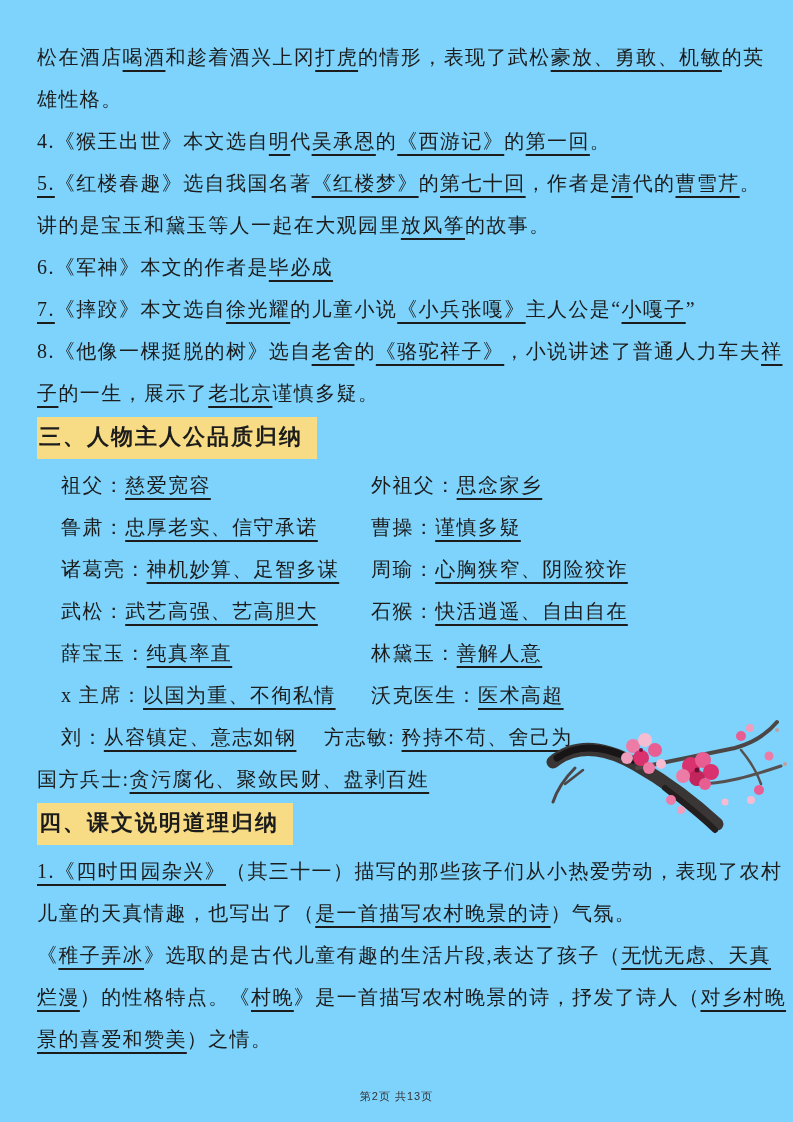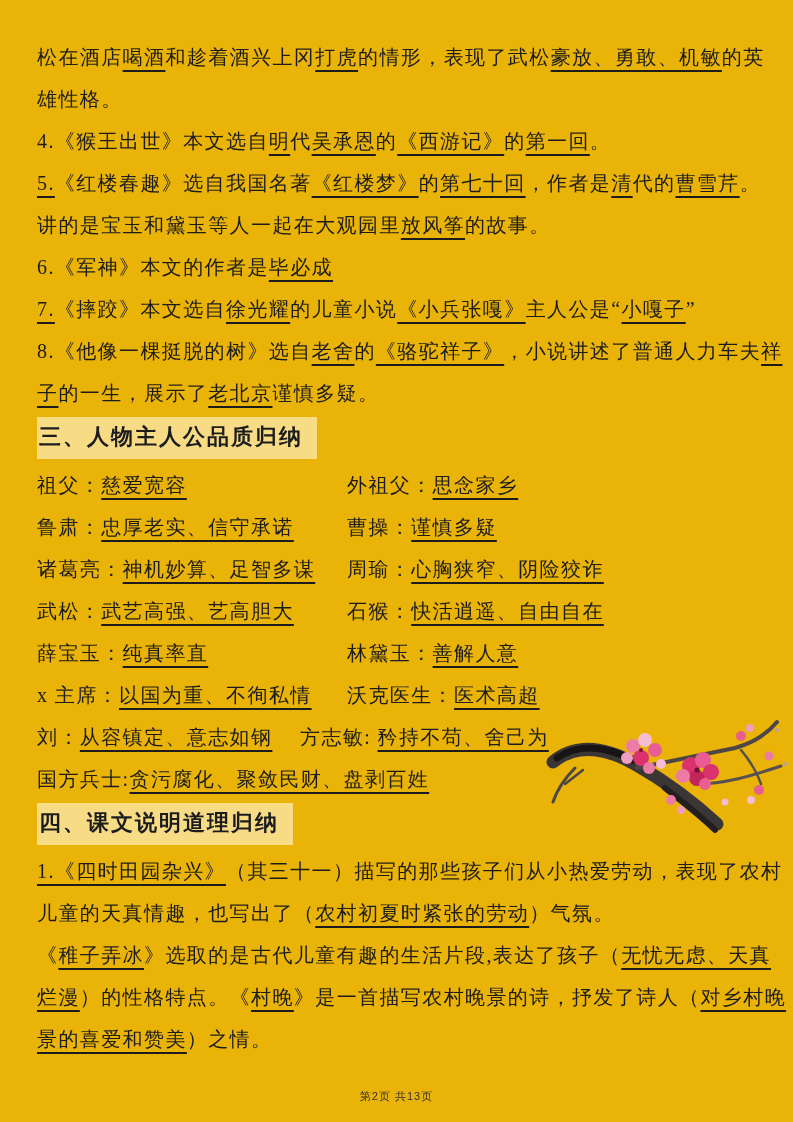--- a/index.html
+++ b/index.html
@@ -1,20 +1,20 @@
 <!DOCTYPE html>
 <html><head>
 <meta charset="utf-8">
 <style>
   html,body{margin:0;padding:0;background:#ffffff;}
   .page{
     position:relative;
     width:793px;height:1122px;
     margin:0 auto;
-    background:#eab308;
+    background:#7dd3fc;
     overflow:hidden;
     font-family:"Liberation Serif", serif;
     color:#1c1c1c;
   }
   .content{
     position:relative;
     padding:36px 36px 0 37px;
     font-size:20px;
     letter-spacing:1.4px;
     z-index:1;
@@ -27,20 +27,21 @@
   .line span.u{
     text-decoration:underline;
     text-underline-offset:6px;
     text-decoration-thickness:1.5px;
   }
   .pair{
     display:flex;
     height:42px;
     line-height:42px;
     white-space:nowrap;
+    margin-left:24px;
   }
   .pair .left{flex:0 0 310px;}
   .pair.narrow .left{flex:0 0 263px;}
   .pair span.u{
     text-decoration:underline;
     text-underline-offset:6px;
     text-decoration-thickness:1.5px;
   }
   .heading{
     margin:4px 0 6px 0;
@@ -122,21 +123,21 @@
       </div>
       <div class="pair narrow">
         <span class="left"><span>刘：</span><span class="u">从容镇定、意志如钢</span></span>
         <span class="right"><span>方志敏: </span><span class="u">矜持不苟、舍己为</span></span>
       </div>
       <div class="line"><span>国方兵士:</span><span class="u">贪污腐化、聚敛民财、盘剥百姓</span></div>
       <div class="heading">
         <span class="hl">四、课文说明道理归纳</span>
       </div>
       <div class="line"><span class="u">1.《四时田园杂兴》</span><span>（其三十一）描写的那些孩子们从小热爱劳动，表现了农村</span></div>
-      <div class="line"><span>儿童的天真情趣，也写出了（</span><span class="u">农村初夏时紧张的劳动</span><span>）气氛。</span></div>
+      <div class="line"><span>儿童的天真情趣，也写出了（</span><span class="u">是一首描写农村晚景的诗</span><span>）气氛。</span></div>
       <div class="line"><span>《</span><span class="u">稚子弄冰</span><span>》选取的是古代儿童有趣的生活片段,表达了孩子（</span><span class="u">无忧无虑、天真</span></div>
       <div class="line"><span class="u">烂漫</span><span>）的性格特点。《</span><span class="u">村晚</span><span>》是一首描写农村晚景的诗，抒发了诗人（</span><span class="u">对乡村晚</span></div>
       <div class="line"><span class="u">景的喜爱和赞美</span><span>）之情。</span></div>
     </div>
 
   <svg class="blossom" viewBox="0 0 245 130" xmlns="http://www.w3.org/2000/svg">
 
     <path d="M8,52 C30,34 58,36 90,54 C122,72 148,92 172,114" fill="none" stroke="#3a3636" stroke-width="13" stroke-linecap="round"></path>
     <path d="M12,48 C34,33 60,36 88,50" fill="none" stroke="#171515" stroke-width="7" stroke-linecap="round"></path>
     <path d="M120,78 C140,94 156,106 170,120" fill="none" stroke="#241f1f" stroke-width="6" stroke-linecap="round"></path>

